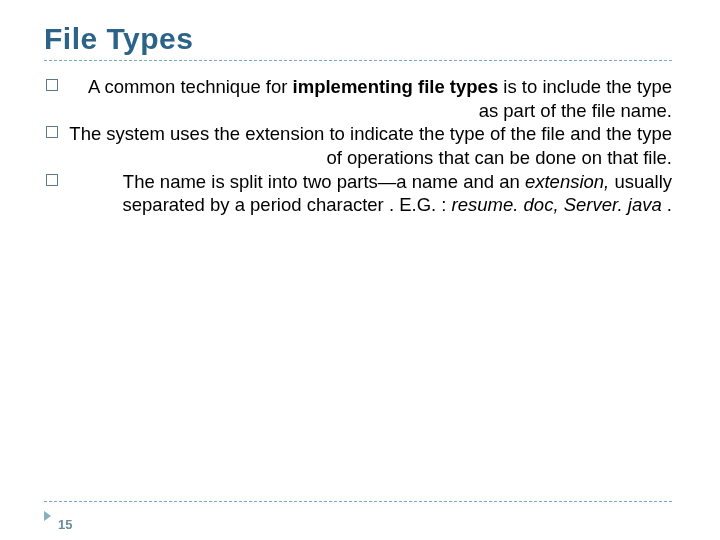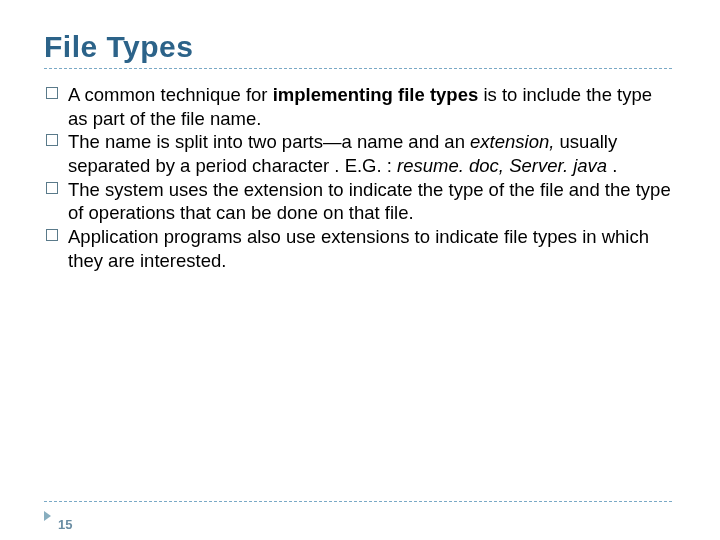--- a/index.html
+++ b/index.html
@@ -1,21 +1,21 @@
 <!DOCTYPE html>
 <html><head>
 <meta charset="utf-8">
 <style>
   * { box-sizing: border-box; margin: 0; padding: 0; }
   html, body { width: 720px; height: 540px; background: #fff; font-family: Arial, Helvetica, sans-serif; }
-  .slide { width: 716px; height: 540px; position: relative; padding: 30px 44px 0 44px; }
+  .slide { width: 716px; height: 540px; position: relative; padding: 22px 44px 0 44px; }
   .title { font-size: 30px; font-weight: bold; color: #2C6389; margin-bottom: 4px; letter-spacing: 0.5px; }
   .hr-dashed { border: none; border-top: 1.5px dashed #7AA9C6; margin-bottom: 14px; }
   .content { font-size: 18.5px; color: #000; line-height: 1.28; }
-  .bullet-l1 { position: relative; padding-left: 24px; margin-bottom: 0; }
+  .bullet-l1 { position: relative; padding-left: 24px; margin-bottom: 0; text-align: right; }
   .bullet-l1 .box { position: absolute; left: 2px; top: 4px; width: 12px; height: 12px; border: 1.6px solid #5A7A8A; background: #fff; }
   .bullet-l2 { position: relative; padding-left: 42px; margin-top: 6px; margin-bottom: 6px; font-size: 17px; }
   .bullet-l2 .box { position: absolute; left: 20px; top: 3px; width: 11px; height: 11px; border: 1.5px solid #5A7A8A; background: #fff; }
   b { font-weight: bold; }
   i, .it { font-style: italic; }
   .footer-line { position: absolute; left: 44px; right: 44px; bottom: 38px; border-top: 1.5px dashed #7AA9C6; }
   .page-num { position: absolute; left: 58px; bottom: 8px; font-size: 13px; font-weight: bold; color: #6A8DA3; }
   .page-arrow { position: absolute; left: 44px; bottom: 19px; width: 0; height: 0; border-top: 5px solid transparent; border-bottom: 5px solid transparent; border-left: 7px solid #88AEBF; }
 </style>
 </head>
@@ -27,33 +27,29 @@
 
   <div class="content">
 
     <div class="bullet-l1">
       <span class="box"></span>
       <span>A common technique for </span><b>implementing file types</b><span> is to include the type as part of the file name.</span>
     </div>
 
     <div class="bullet-l1">
       <span class="box"></span>
-      <span>The name is split into two parts—a name and an </span><i>extension,</i><span> usually separated by a period character . E.G. : </span><i>resume. doc, Server. java</i><span> .</span>
+      <span>The system uses the extension to indicate the </span><span>type of the file</span><span> and </span><span>the type of operations</span><span> that can be done on that file.</span>
     </div>
 
     <div class="bullet-l1">
       <span class="box"></span>
-      <span>The system uses the extension to indicate the </span><span>type of the file</span><span> and </span><span>the type of operations</span><span> that can be done on that file.</span>
+      <span>The name is split into two parts—a name and an </span><i>extension,</i><span> usually separated by a period character . E.G. : </span><i>resume. doc, Server. java</i><span> .</span>
     </div>
 
 
-    <div class="bullet-l1">
-      <span class="box"></span>
-      <span>Application</span><span> programs also use extensions to indicate file types in which they are interested.</span>
-    </div>
 
 
   </div>
 
   <div class="footer-line"></div>
   <div class="page-arrow"></div>
   <div class="page-num">15</div>
 </div>
 
 </body></html>

